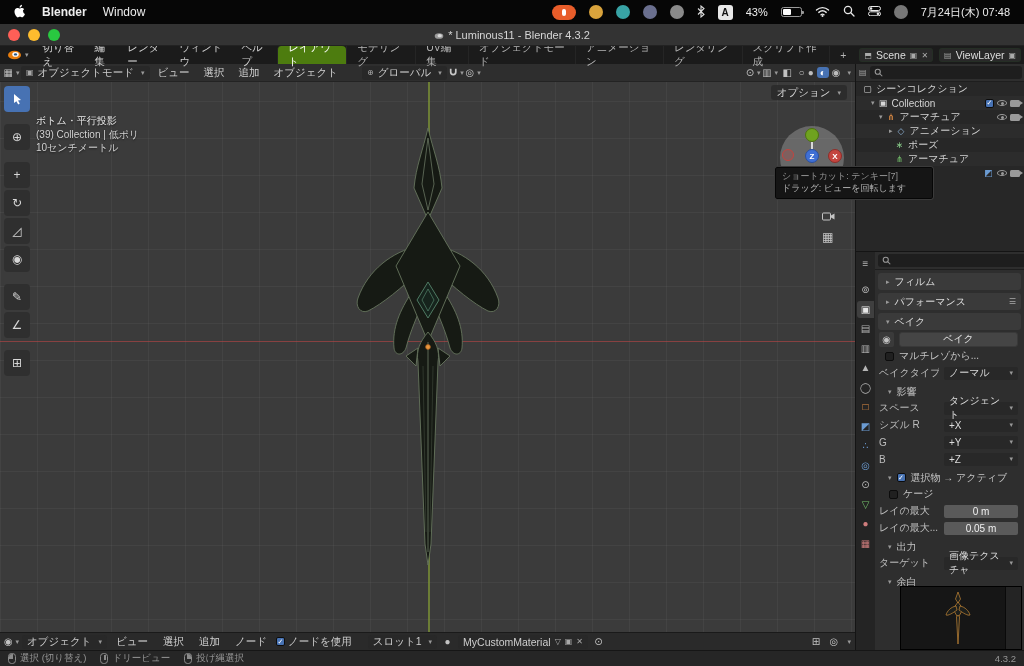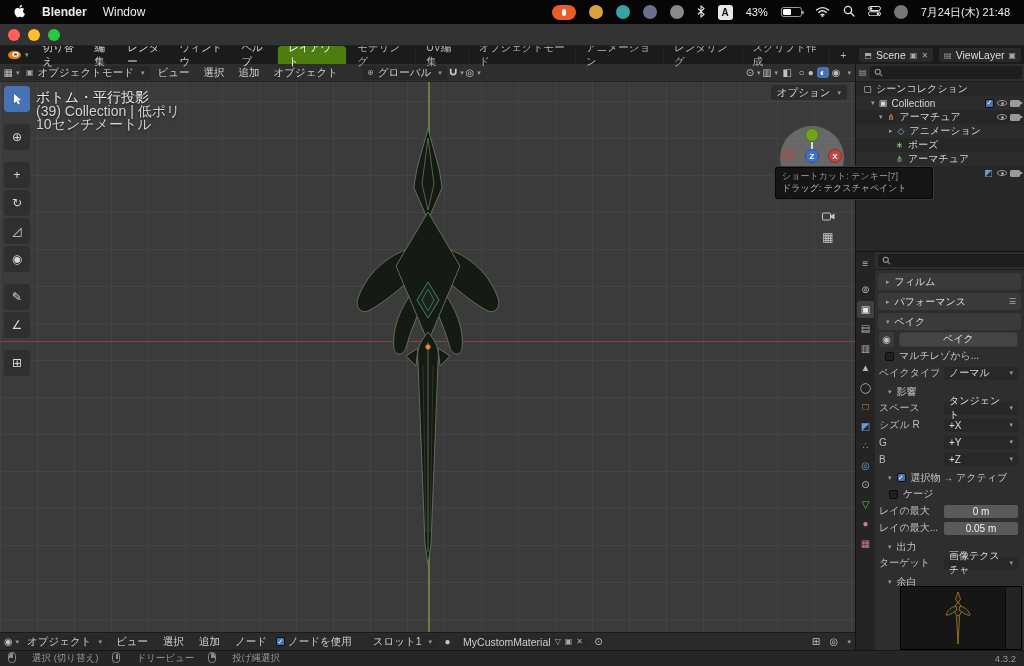--- a/index.html
+++ b/index.html
@@ -41,21 +41,21 @@
   .shm{display:flex;align-items:center;gap:3px;margin:0 2px}
   .shm span{font-size:10px;color:#bdbdbd}
   .shm .act{background:#4772b3;border-radius:3px;padding:0 3px;color:#fff}
   #voptions{position:absolute;top:21px;right:8px;height:15px;background:#2b2b2bE6;border-radius:3px;display:flex;align-items:center;padding:0 6px;gap:4px;color:#d5d5d5;font-size:10.5px;z-index:6}
   
   #tools{position:absolute;left:4px;top:22px;width:26px;display:flex;flex-direction:column;gap:2px;z-index:6}
   .tool{width:26px;height:26px;background:#2e2e2eEE;border-radius:4px;display:flex;align-items:center;justify-content:center;color:#d8d8d8;font-size:12px}
   .tool.act{background:#4772b3;color:#fff}
   .gap8{margin-top:10px}
   
-  #vinfo{position:absolute;left:36px;top:27px;z-index:5;color:#d2d2d2;font-size:14px;line-height:13.5px;text-shadow:0 1px 2px rgba(0,0,0,.6)}
+  #vinfo{position:absolute;left:36px;top:50px;z-index:5;color:#d2d2d2;font-size:10px;line-height:13.5px;text-shadow:0 1px 2px rgba(0,0,0,.6)}
   #vinfo .l0{color:#e8e8e8}
   
   #axis-y{position:absolute;left:428px;top:18px;bottom:0;width:1.5px;background:#768a36;opacity:.85;z-index:1}
   #axis-x{position:absolute;left:0;right:0;top:277px;height:1px;background:#aa4444;opacity:.7;z-index:1}
   
   #gizmo{position:absolute;left:780px;top:62px;width:64px;height:64px;z-index:6}
   #gizmo .disc{position:absolute;inset:0;border-radius:50%;background:rgba(190,190,190,.35)}
   .gball{position:absolute;width:14px;height:14px;border-radius:50%;display:flex;align-items:center;justify-content:center;font-size:8px;font-weight:bold;color:#fff}
   .gstick{position:absolute;left:31px;top:16px;width:2px;height:18px;background:rgba(255,255,255,.75)}
   .sideic{position:absolute;z-index:6;color:#c5c5c5;font-size:12px}
@@ -97,21 +97,21 @@
   #thumb .pstrip{position:absolute;right:0;top:0;bottom:0;width:16px;background:#242424;border-left:1px solid #0a0a0a}
   
   #shaderbar{height:18px;background:#2a2a2a;border-top:1px solid #1a1a1a;display:flex;align-items:center;padding:0 4px;gap:3px;font-size:10.5px;color:#cdcdcd}
   
   #statusbar{position:absolute;left:0;bottom:0;width:1024px;height:16px;background:#262626;border-top:1px solid #161616;display:flex;align-items:center;gap:14px;padding:0 8px;font-size:9.5px;color:#969696}
   .ms{width:8px;height:11px;border:1px solid #8a8a8a;border-radius:3.5px;position:relative;flex:none}
   .ms i{position:absolute;background:#8a8a8a}
   .ms.l i{left:0;top:0;width:4px;height:5px;border-radius:3px 0 0 0}
   .ms.m i{left:3px;top:1px;width:2px;height:5px}
   .ms.r i{right:0;top:0;width:4px;height:5px;border-radius:0 3px 0 0}
-  .sbit{display:flex;align-items:flex-start;gap:16px}
+  .sbit{display:flex;align-items:center;gap:4px}
 </style>
 </head>
 <body>
 
 <div id="screen">
 
   <div id="macbar">
     <span><svg width="12" height="14" viewBox="0 0 13 15" fill="#fff">
           <path d="M9.6 7.9c0-1.6 1.3-2.4 1.4-2.4-.8-1.1-2-1.3-2.4-1.3-1-.1-2 .6-2.5.6-.5 0-1.3-.6-2.2-.6-1.1 0-2.2.6-2.8 1.6-1.2 2.1-.3 5.2.9 6.9.6.8 1.3 1.8 2.2 1.7.9 0 1.2-.6 2.3-.6s1.4.6 2.3.6c.9 0 1.5-.8 2.1-1.7.7-1 .9-1.9 1-2-.1 0-1.9-.7-1.9-2.7z"></path>
           <path d="M8 2.8c.5-.6.8-1.4.7-2.2-.7 0-1.5.5-2 1.1-.4.5-.8 1.3-.7 2.1.8.1 1.5-.4 2-1z"></path>
@@ -140,28 +140,32 @@
             <circle cx="5" cy="5" r="3.6" stroke="#e8e8e8" stroke-width="1.3" fill="none"></circle>
             <path d="M7.8 7.8 L11 11" stroke="#e8e8e8" stroke-width="1.3" stroke-linecap="round"></path>
           </svg></span>
       <span><svg width="13" height="10" viewBox="0 0 13 10">
             <rect x="0.5" y="0.5" width="12" height="4" rx="2" stroke="#e8e8e8" fill="none"></rect>
             <circle cx="3" cy="2.5" r="1.3" fill="#e8e8e8"></circle>
             <rect x="0.5" y="5.8" width="12" height="4" rx="2" stroke="#e8e8e8" fill="none"></rect>
             <circle cx="10" cy="7.8" r="1.3" fill="#e8e8e8"></circle>
           </svg></span>
       <span class="stic" style="background:#777"></span>
-      <span>7月24日(木) 21:48</span>
+      <span>7月24日(木) 07:48</span>
     </span>
   </div>
 
   <div id="titlebar">
     <span class="tl" style="background:#ff5f57"></span>
     <span class="tl" style="background:#febc2e"></span>
     <span class="tl" style="background:#29c840"></span>
+    <span class="title"><svg width="10" height="8" viewBox="0 0 14 10" style="vertical-align:-1px;margin-right:4px">
+          <ellipse cx="7" cy="5" rx="6" ry="4" fill="#9a9a9a"></ellipse>
+          <ellipse cx="8" cy="4.5" rx="3" ry="2.2" fill="#d9d9d9"></ellipse>
+        </svg><span>* Luminous11 - Blender 4.3.2</span></span>
   </div>
 
   <div id="topbar">
     <span class="mn">
         <svg width="15" height="10" viewBox="0 0 14 10">
           <ellipse cx="7" cy="5" rx="6.5" ry="4.3" fill="#e87d0d"></ellipse>
           <ellipse cx="8" cy="4.4" rx="3.2" ry="2.3" fill="#fff"></ellipse>
           <ellipse cx="8" cy="4.4" rx="1.6" ry="1.2" fill="#265787"></ellipse>
         </svg>
         <span class="car">▾</span>
@@ -559,16 +563,16 @@
           <i></i>
         </span>
         <span>投げ縄選択</span>
       </span>
     <span class="sp"></span>
     <span>4.3.2</span>
   </div>
 
   <div id="tooltip">
     <div class="t2">ショートカット: テンキー[7]</div>
-    <div class="t3">ドラッグ: テクスチャペイント</div>
+    <div class="t3">ドラッグ: ビューを回転します</div>
   </div>
 
 </div>
 
 </body></html>

